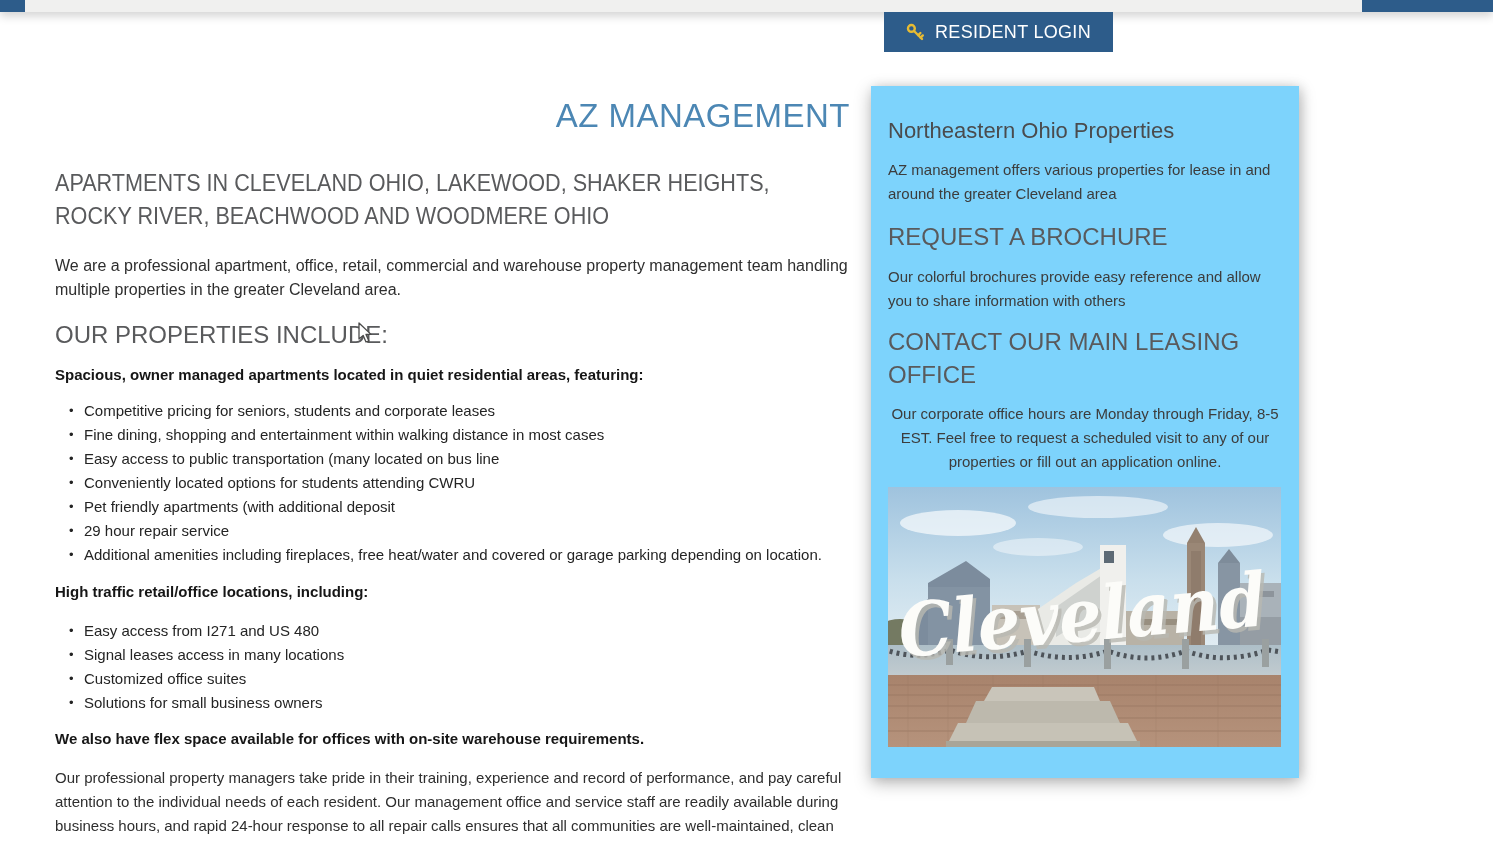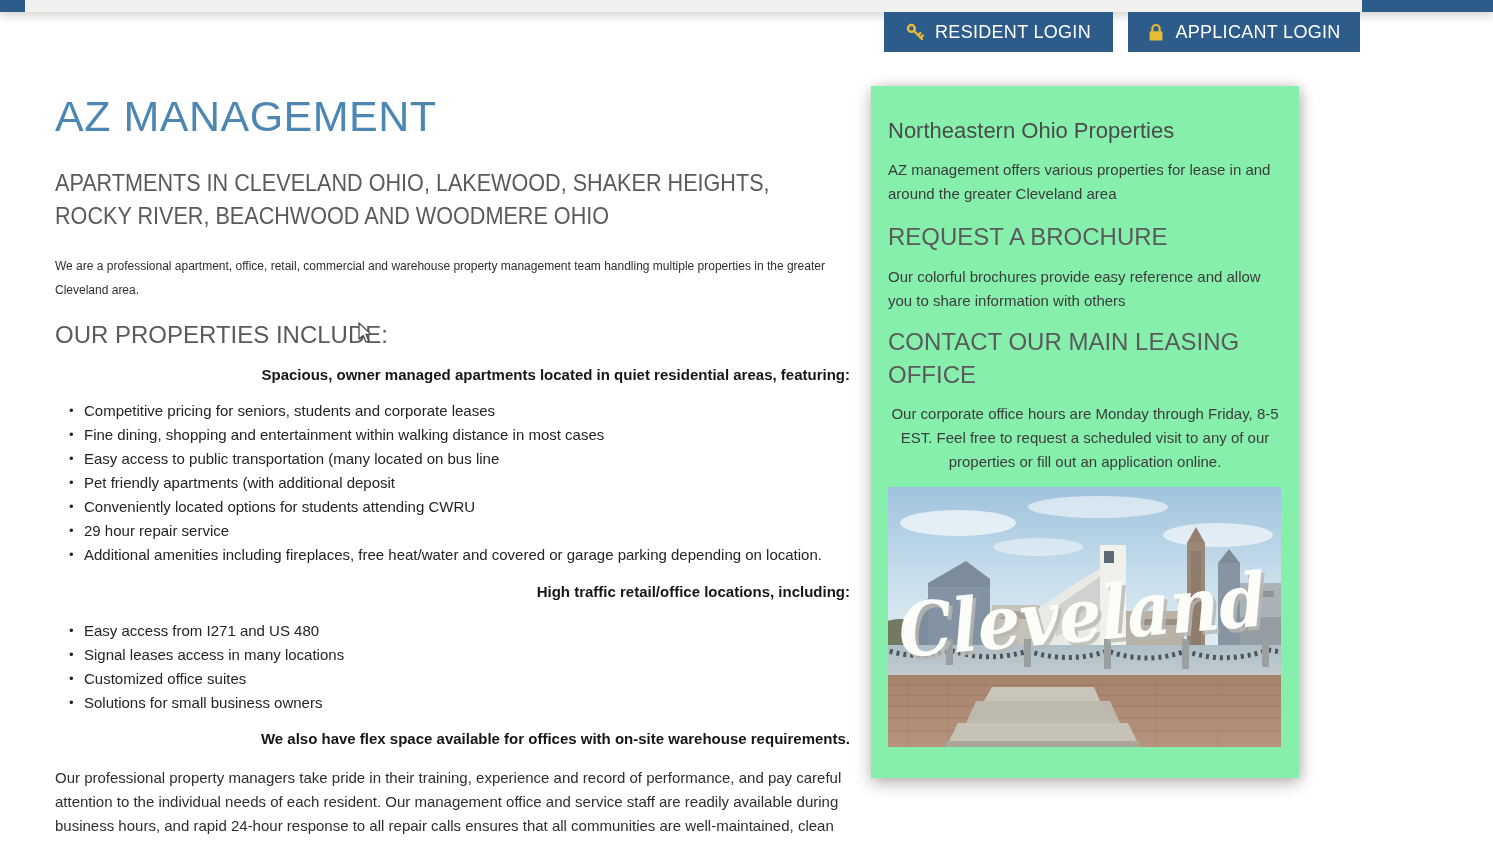--- a/index.html
+++ b/index.html
@@ -17,38 +17,38 @@
   .login-btn { position:absolute; top:12px; height:40px; background:#2d5c8a;
                color:#fff; display:flex; align-items:center; justify-content:center;
                gap:10px; font-size:18px; letter-spacing:.3px; cursor:pointer;
                text-decoration:none; }
   .login-btn.resident  { left:884px;  width:229px; }
   .login-btn.applicant { left:1128px; width:232px; }
   .login-btn svg { flex:0 0 auto; }
 
   
   .main { position:absolute; left:55px; top:96px; width:795px; color:#2e2e2e; }
-  .page-title { font-size:43px; font-weight:400; color:#4c87b4; line-height:40px; letter-spacing:.5px; }
+  .page-title { font-size:33px; font-weight:400; color:#4c87b4; line-height:40px; letter-spacing:.5px;text-align:right; }
   .sub-title  { margin-top:30px; width:880px; transform:scaleX(.90); transform-origin:left top;
                 font-size:24px; font-weight:400; color:#595a5c; line-height:33px; }
-  .intro      { margin-top:22px; font-size:12px; line-height:24px; }
+  .intro      { margin-top:22px; font-size:16px; line-height:24px; }
   .section-heading { position:relative; margin-top:16px; font-size:24px; font-weight:400;
                      color:#595a5c; line-height:33px; }
-  .lead  { margin-top:14px; font-size:15px; font-weight:bold; color:#161616; line-height:20px;text-align:right; }
+  .lead  { margin-top:14px; font-size:15px; font-weight:bold; color:#161616; line-height:20px; }
   .lead2 { margin-top:15px; }
   .lead3 { margin-top:14px; }
   ul.feature-list { margin-top:14px; list-style:none; }
   ul.feature-list.second { margin-top:17px; }
   ul.feature-list li { position:relative; padding-left:29px; font-size:15px; line-height:24px; color:#242424; }
   ul.feature-list li::before { content:"•"; position:absolute; left:14px; top:0; font-size:13px; color:#242424; }
   .closing { margin-top:17px; font-size:15px; line-height:24px; }
 
   
   .sidebar { position:absolute; left:871px; top:86px; width:428px; height:692px;
-             background:#86efac; box-shadow:0 5px 16px rgba(0,0,0,.28), 3px 0 10px rgba(0,0,0,.10);
+             background:#7dd3fc; box-shadow:0 5px 16px rgba(0,0,0,.28), 3px 0 10px rgba(0,0,0,.10);
              padding:18px 17px; }
   .sidebar-title { margin-top:12px; font-size:22px; font-weight:400; color:#4a4b4d; line-height:30px; }
   .sidebar-text  { margin-top:12px; font-size:15px; color:#3c3c3c; line-height:24px; }
   .sidebar-heading { margin-top:14px; font-size:24px; font-weight:400; color:#595a5c; line-height:33px; }
   .sidebar-heading.contact { margin-top:12px; }
   .sidebar-text.contact { margin-top:11px;text-align:center; }
   .photo-wrap { margin-top:13px; width:393px; height:260px; overflow:hidden; }
 
   
   .cursor { position:absolute; left:358px; top:322px; width:14px; height:22px; pointer-events:none; }
@@ -68,40 +68,33 @@
       <g stroke="#e7bb33" stroke-width="2.4" fill="none" stroke-linecap="round">
         <circle cx="5.4" cy="5.4" r="3.4"></circle>
         <path d="M8 8 L16 16"></path>
         <path d="M12.2 12.2 L14.4 10"></path>
         <path d="M14.6 14.6 L16.8 12.4"></path>
       </g>
     </svg>
     <span>RESIDENT LOGIN</span>
   </a>
 
-  <a class="login-btn applicant">
-    <svg width="18" height="19" viewBox="0 0 18 19">
-      <path d="M5.4 8.4 V5.6 a3.6 3.6 0 0 1 7.2 0 V8.4" stroke="#e7bb33" stroke-width="2.2" fill="none"></path>
-      <rect x="2.6" y="8.2" width="12.8" height="9.4" rx="1.2" fill="#e7bb33"></rect>
-    </svg>
-    <span>APPLICANT LOGIN</span>
-  </a>
 
   <div class="main">
     <h1 class="page-title">AZ MANAGEMENT</h1>
     <h2 class="sub-title">APARTMENTS IN CLEVELAND OHIO, LAKEWOOD, SHAKER HEIGHTS, ROCKY RIVER, BEACHWOOD AND WOODMERE OHIO</h2>
     <p class="intro">We are a professional apartment, office, retail, commercial and warehouse property management team handling multiple properties in the greater Cleveland area.</p>
     <h2 class="section-heading">OUR PROPERTIES INCLUDE:</h2>
     <p class="lead">Spacious, owner managed apartments located in quiet residential areas, featuring:</p>
     <ul class="feature-list">
         <li>Competitive pricing for seniors, students and corporate leases</li>
         <li>Fine dining, shopping and entertainment within walking distance in most cases</li>
         <li>Easy access to public transportation (many located on bus line</li>
+        <li>Conveniently located options for students attending CWRU</li>
         <li>Pet friendly apartments (with additional deposit</li>
-        <li>Conveniently located options for students attending CWRU</li>
         <li>29 hour repair service</li>
         <li>Additional amenities including fireplaces, free heat/water and covered or garage parking depending on location.</li>
       </ul>
     <p class="lead lead2">High traffic retail/office locations, including:</p>
     <ul class="feature-list second">
         <li>Easy access from I271 and US 480</li>
         <li>Signal leases access in many locations</li>
         <li>Customized office suites</li>
         <li>Solutions for small business owners</li>
       </ul>

